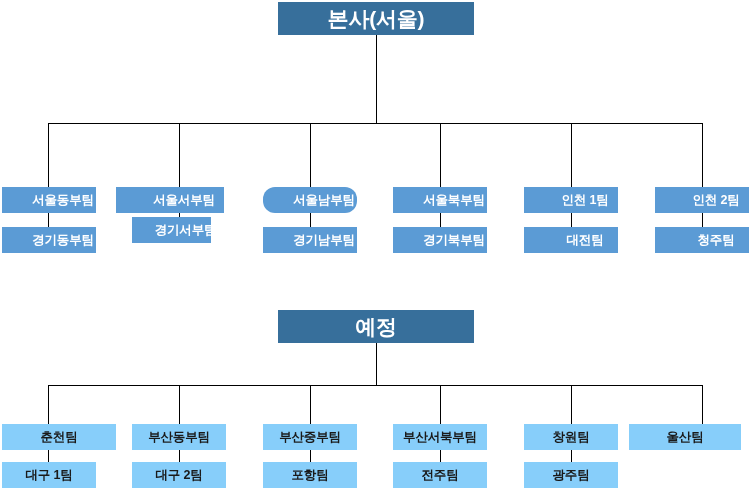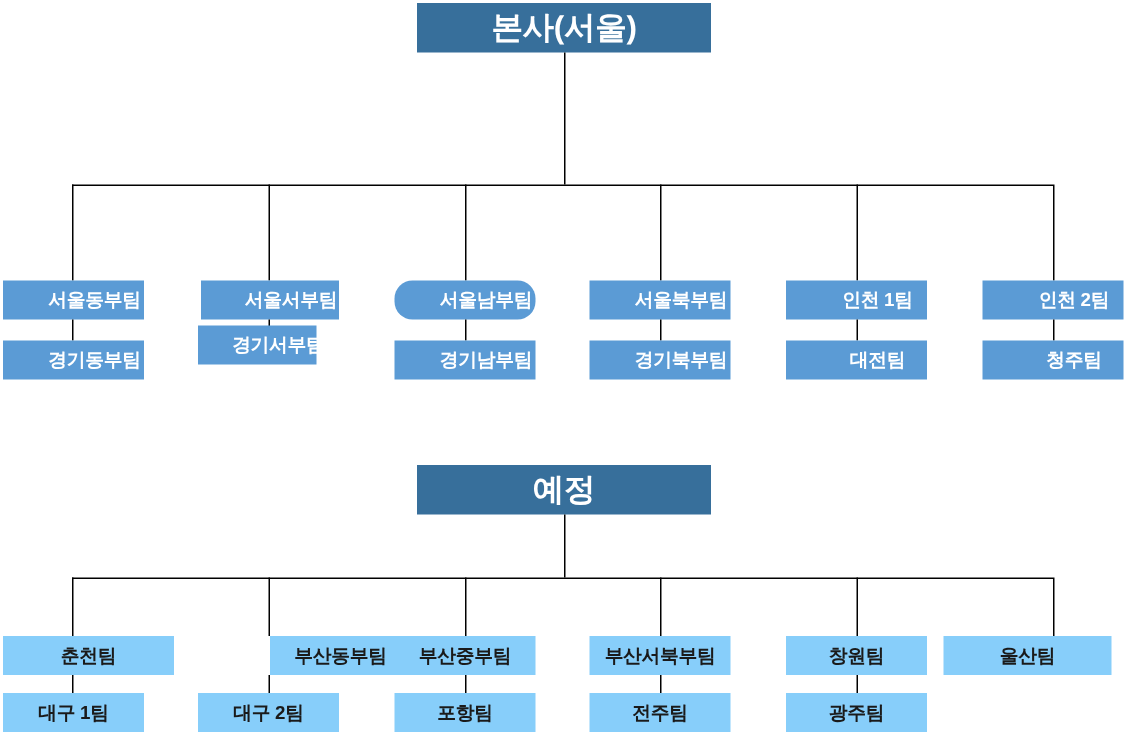--- a/index.html
+++ b/index.html
@@ -82,21 +82,21 @@
   <div class="conn v" style="left:179px; top:123px; height:64px;"></div>
   <div class="conn v" style="left:310px; top:123px; height:64px;"></div>
   <div class="conn v" style="left:440px; top:123px; height:64px;"></div>
   <div class="conn v" style="left:571px; top:123px; height:64px;"></div>
   <div class="conn v" style="left:702px; top:123px; height:64px;"></div>
 
   <div class="node team" style="left:2px; top:187px; width:94px;">서울동부팀</div>
   <div class="conn v" style="left:48px; top:213px; height:14px;"></div>
   <div class="node team" style="left:2px; top:227px; width:94px;">경기동부팀</div>
 
-  <div class="node team" style="left:134px; top:187px; width:92px;">서울서부팀</div>
+  <div class="node team" style="left:116px; top:187px; width:108px;">서울서부팀</div>
   <div class="conn v" style="left:179px; top:213px; height:14px;"></div>
   <div class="node team" style="left:132px; top:217px; width:79px;">경기서부팀</div>
 
   <div class="node team" style="left:263px; top:187px; width:94px;border-radius:12px;">서울남부팀</div>
   <div class="conn v" style="left:310px; top:213px; height:14px;"></div>
   <div class="node team" style="left:263px; top:227px; width:94px;">경기남부팀</div>
 
   <div class="node team" style="left:393px; top:187px; width:94px;">서울북부팀</div>
   <div class="conn v" style="left:440px; top:213px; height:14px;"></div>
   <div class="node team" style="left:393px; top:227px; width:94px;">경기북부팀</div>
@@ -118,21 +118,21 @@
   <div class="conn v" style="left:179px; top:385px; height:39px;"></div>
   <div class="conn v" style="left:310px; top:385px; height:39px;"></div>
   <div class="conn v" style="left:440px; top:385px; height:39px;"></div>
   <div class="conn v" style="left:571px; top:385px; height:39px;"></div>
   <div class="conn v" style="left:702px; top:385px; height:39px;"></div>
 
   <div class="node planned" style="left:2px; top:424px; width:114px;">춘천팀</div>
   <div class="conn v" style="left:48px; top:450px; height:12px;"></div>
   <div class="node planned" style="left:2px; top:462px; width:94px;">대구 1팀</div>
 
-  <div class="node planned" style="left:132px; top:424px; width:94px;margin-left:48px;">부산동부팀</div>
+  <div class="node planned" style="left:132px; top:424px; width:94px;">부산동부팀</div>
   <div class="conn v" style="left:179px; top:450px; height:12px;"></div>
   <div class="node planned" style="left:132px; top:462px; width:94px;">대구 2팀</div>
 
   <div class="node planned" style="left:263px; top:424px; width:94px;">부산중부팀</div>
   <div class="conn v" style="left:310px; top:450px; height:12px;"></div>
   <div class="node planned" style="left:263px; top:462px; width:94px;">포항팀</div>
 
   <div class="node planned" style="left:393px; top:424px; width:94px;">부산서북부팀</div>
   <div class="conn v" style="left:440px; top:450px; height:12px;"></div>
   <div class="node planned" style="left:393px; top:462px; width:94px;">전주팀</div>

